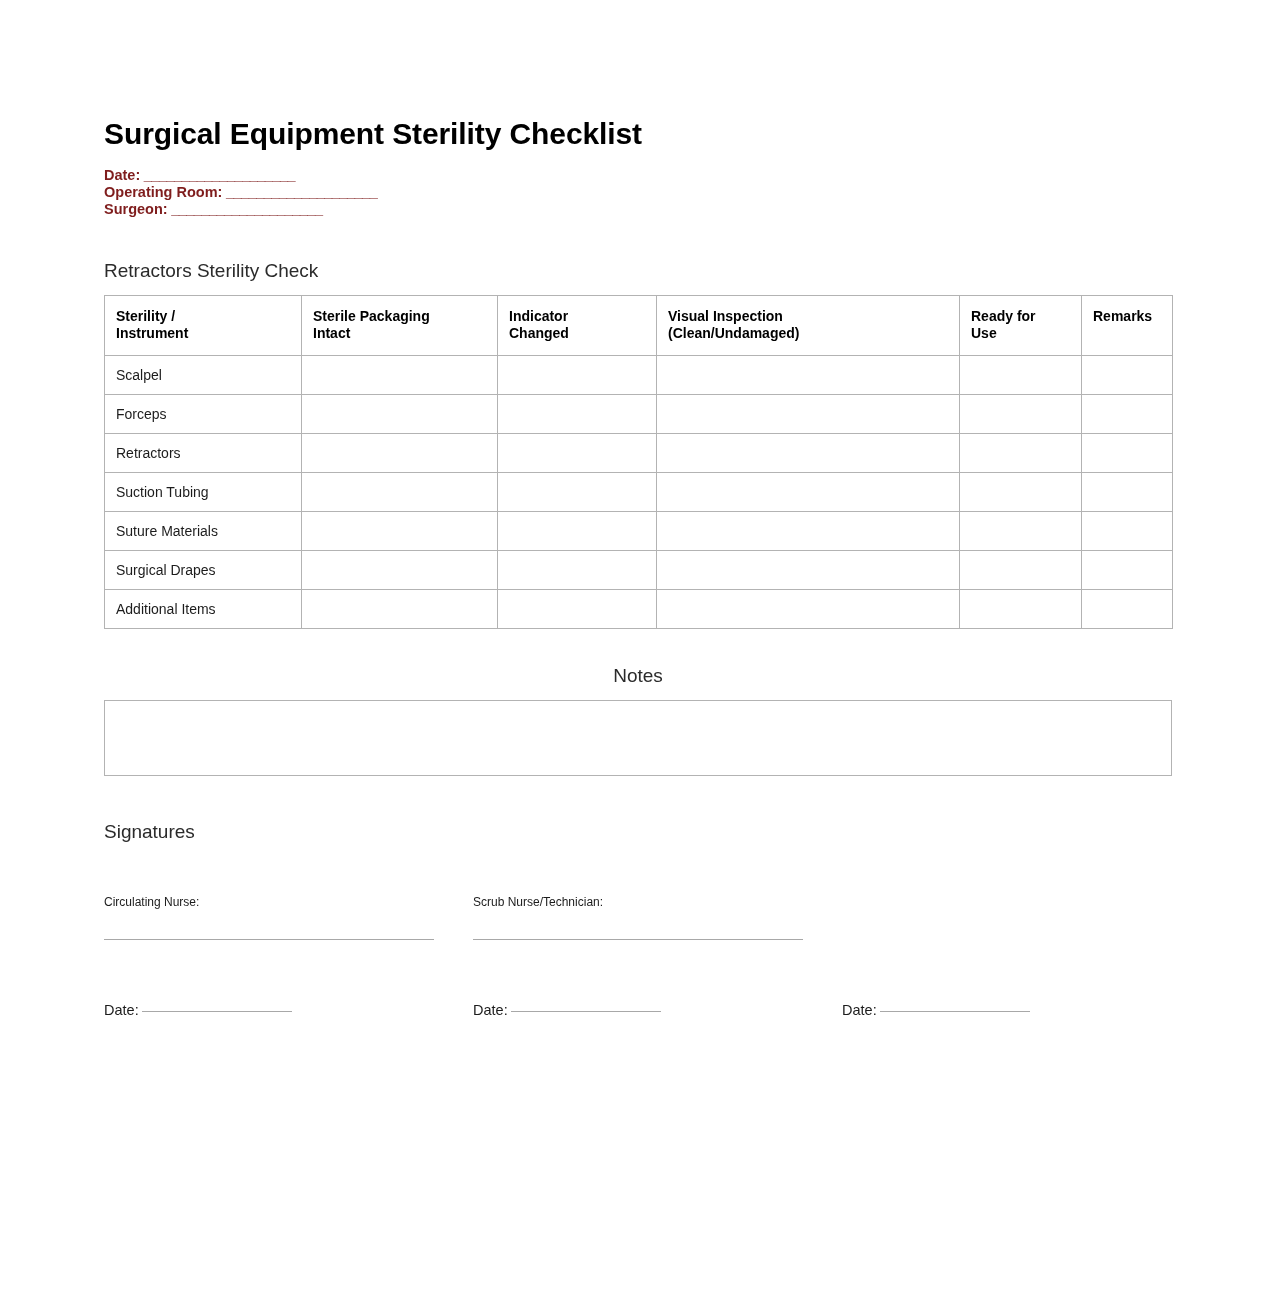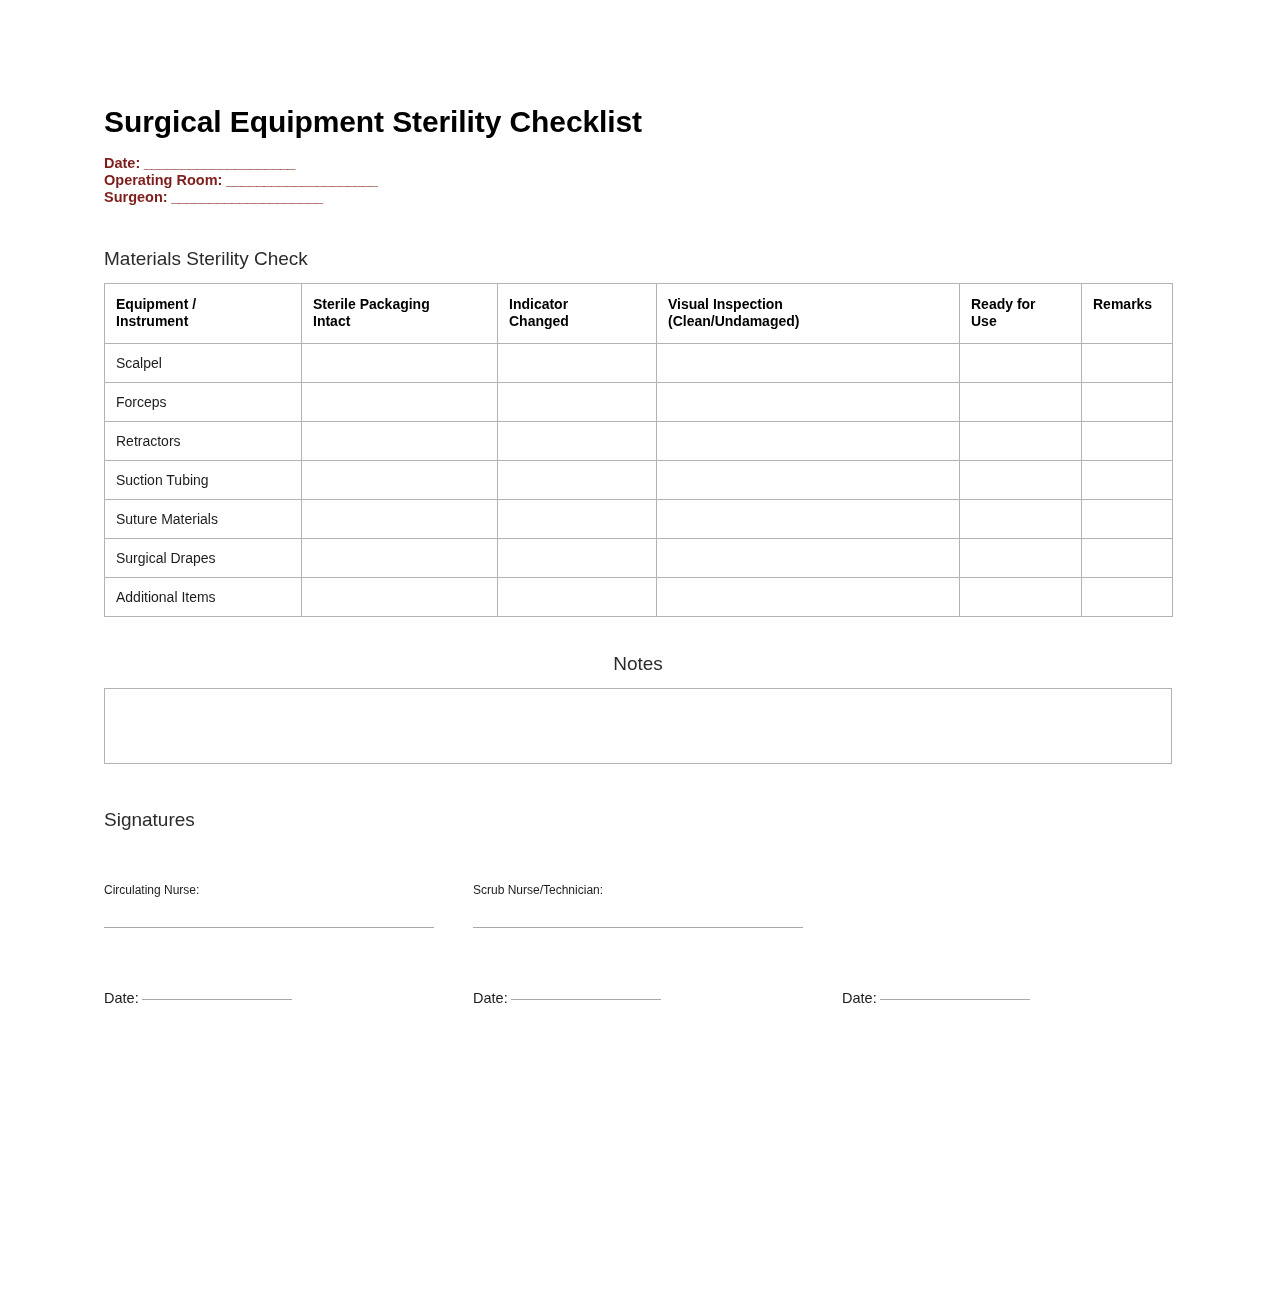--- a/index.html
+++ b/index.html
@@ -18,21 +18,21 @@
     position: relative;
     width: 1278px;
     height: 1300px;
     box-sizing: border-box;
     padding: 0;
     overflow: hidden;
   }
   .content {
     position: absolute;
     left: 104px;
-    top: 0;
+    top: 12px;
     width: 1068px;
   }
 
   
   .doc-title {
     font-size: 30px;
     font-weight: bold;
     color: #000000;
     letter-spacing: -0.1px;
     margin: 0;
@@ -174,35 +174,35 @@
   <div class="content">
 
     <h1 class="doc-title">Surgical Equipment Sterility Checklist</h1>
 
     <div class="meta-block">
       <div class="meta-line"><span>Date:</span><span class="meta-rule"> ____________________</span></div>
       <div class="meta-line"><span>Operating Room:</span><span class="meta-rule"> ____________________</span></div>
       <div class="meta-line"><span>Surgeon:</span><span class="meta-rule"> ____________________</span></div>
     </div>
 
-    <div class="section-heading heading-equipment">Materials Sterility Check</div>
+    <div class="section-heading heading-equipment">Retractors Sterility Check</div>
 
     <table class="check-table">
       <colgroup>
         <col class="col-equipment">
           <col class="col-sterile">
           <col class="col-indicator">
         <col class="col-visual">
           <col class="col-ready">
           <col class="col-remarks">
       </colgroup>
       <thead>
         <tr>
           <th>
-            <span class="th-l2">Equipment /</span>
+            <span class="th-l2">Sterility /</span>
             <span class="th-l2">Instrument</span>
           </th>
           <th>
             <span class="th-l2">Sterile Packaging</span>
             <span class="th-l2">Intact</span>
           </th>
           <th>
             <span class="th-l2">Indicator</span>
             <span class="th-l2">Changed</span>
           </th>

